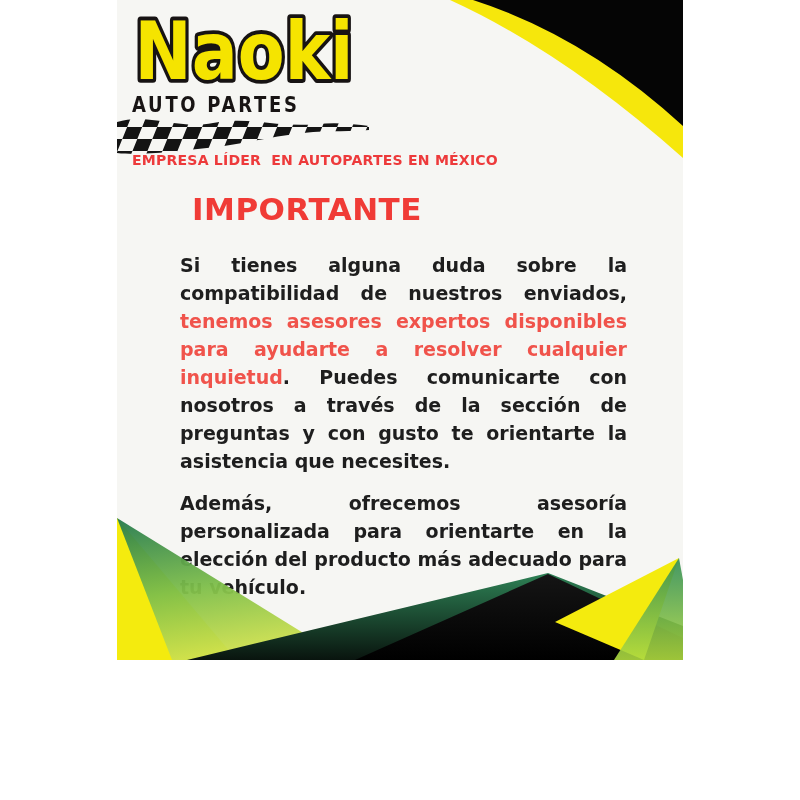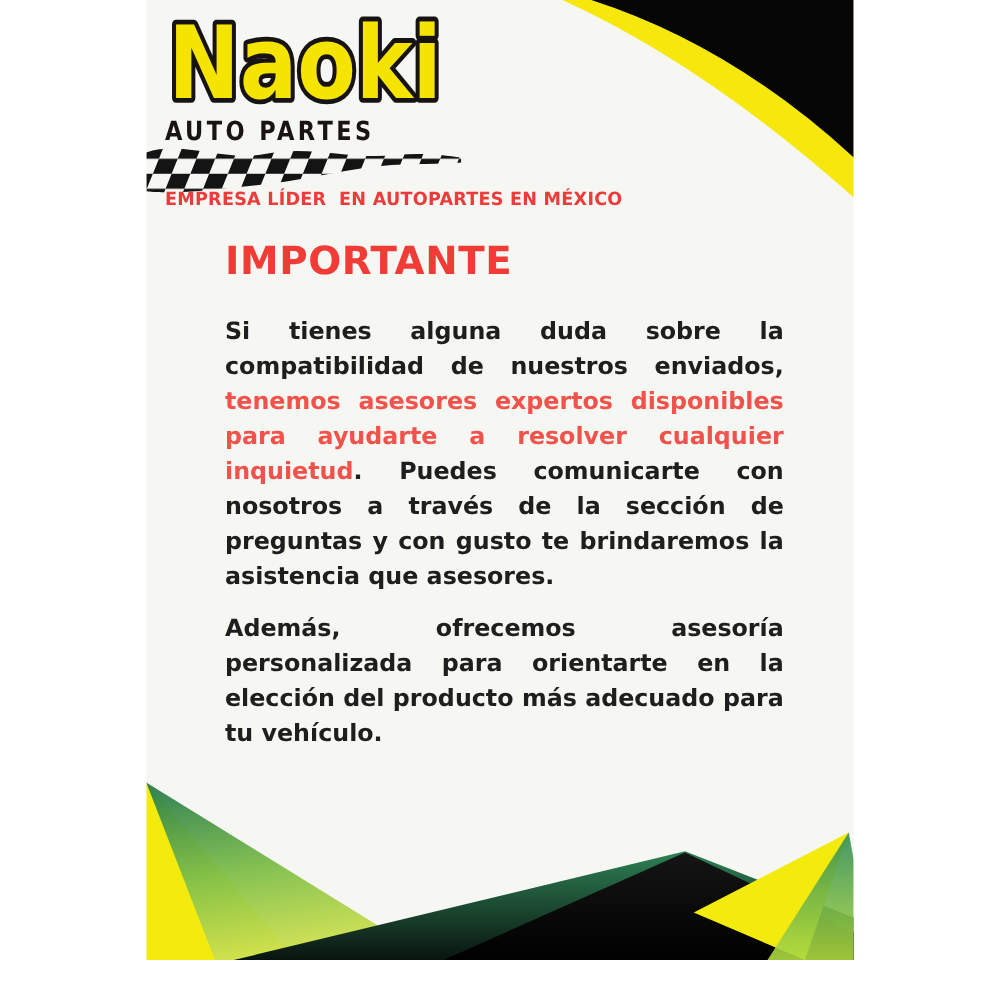--- a/index.html
+++ b/index.html
@@ -2,21 +2,21 @@
 <html><head>
 <meta charset="utf-8">
 <style>
   * { margin: 0; padding: 0; box-sizing: border-box; }
   html, body { width: 800px; height: 800px; background: #ffffff; overflow: hidden; }
   body { font-family: "DejaVu Sans", sans-serif; position: relative; }
 
   .poster {
     position: absolute;
     left: 117px; top: 0;
-    width: 566px; height: 768px;
+    width: 566px; height: 660px;
     background: #f6f6f3;
     overflow: hidden;
   }
 
   
   .corner-svg {
     position: absolute; top: 0; right: 0;
     width: 566px; height: 170px;
     pointer-events: none;
   }
@@ -53,21 +53,21 @@
   }
 
   
   .main-text {
     position: absolute; left: 63px; top: 191px;
     width: 447px;
   }
   .heading {
     font-size: 31px; font-weight: bold; color: #f03b36;
     letter-spacing: 0.5px;
-    margin: 0 0 24px 0;
+    margin: 0 0 24px 12px;
   }
   .para {
     font-size: 19px; line-height: 28px; font-weight: bold;
     color: #1e1e1e; text-align: justify;
     margin: 0 0 14px 0;
   }
   .highlight { color: #f0534b; }
 </style>
 </head>
 <body>
@@ -96,21 +96,21 @@
                L252,15 C236,17 214,15 186,18 C150,22 122,30 90,33 C58,36 24,41 0,38 Z" fill="url(#checker)"></path>
     </svg>
 
     <div class="brand-tagline">EMPRESA LÍDER  EN AUTOPARTES EN MÉXICO</div>
   </div>
 
   <div class="main-text">
     <h1 class="heading">IMPORTANTE</h1>
 
 
-    <p class="para"><span>Si tienes alguna duda sobre la compatibilidad de nuestros enviados, </span><span class="highlight">tenemos asesores expertos disponibles para ayudarte a resolver cualquier inquietud</span><span>. Puedes comunicarte con nosotros a través de la sección de preguntas y con gusto te brindaremos la asistencia que asesores.</span></p>
+    <p class="para"><span>Si tienes alguna duda sobre la compatibilidad de nuestros enviados, </span><span class="highlight">tenemos asesores expertos disponibles para ayudarte a resolver cualquier inquietud</span><span>. Puedes comunicarte con nosotros a través de la sección de preguntas y con gusto te orientarte la asistencia que necesites.</span></p>
 
     <p class="para">Además, ofrecemos asesoría personalizada para orientarte en la elección del producto más adecuado para tu vehículo.</p>
   </div>
 
   <svg class="bottom-svg" viewBox="0 0 566 800" preserveAspectRatio="none" aria-hidden="true">
     <defs>
       <linearGradient id="gLeft" x1="0" y1="0" x2="0.25" y2="1">
         <stop offset="0" stop-color="#257a4e"></stop>
         <stop offset="0.55" stop-color="#7fbf4a"></stop>
         <stop offset="1" stop-color="#cde04e"></stop>

